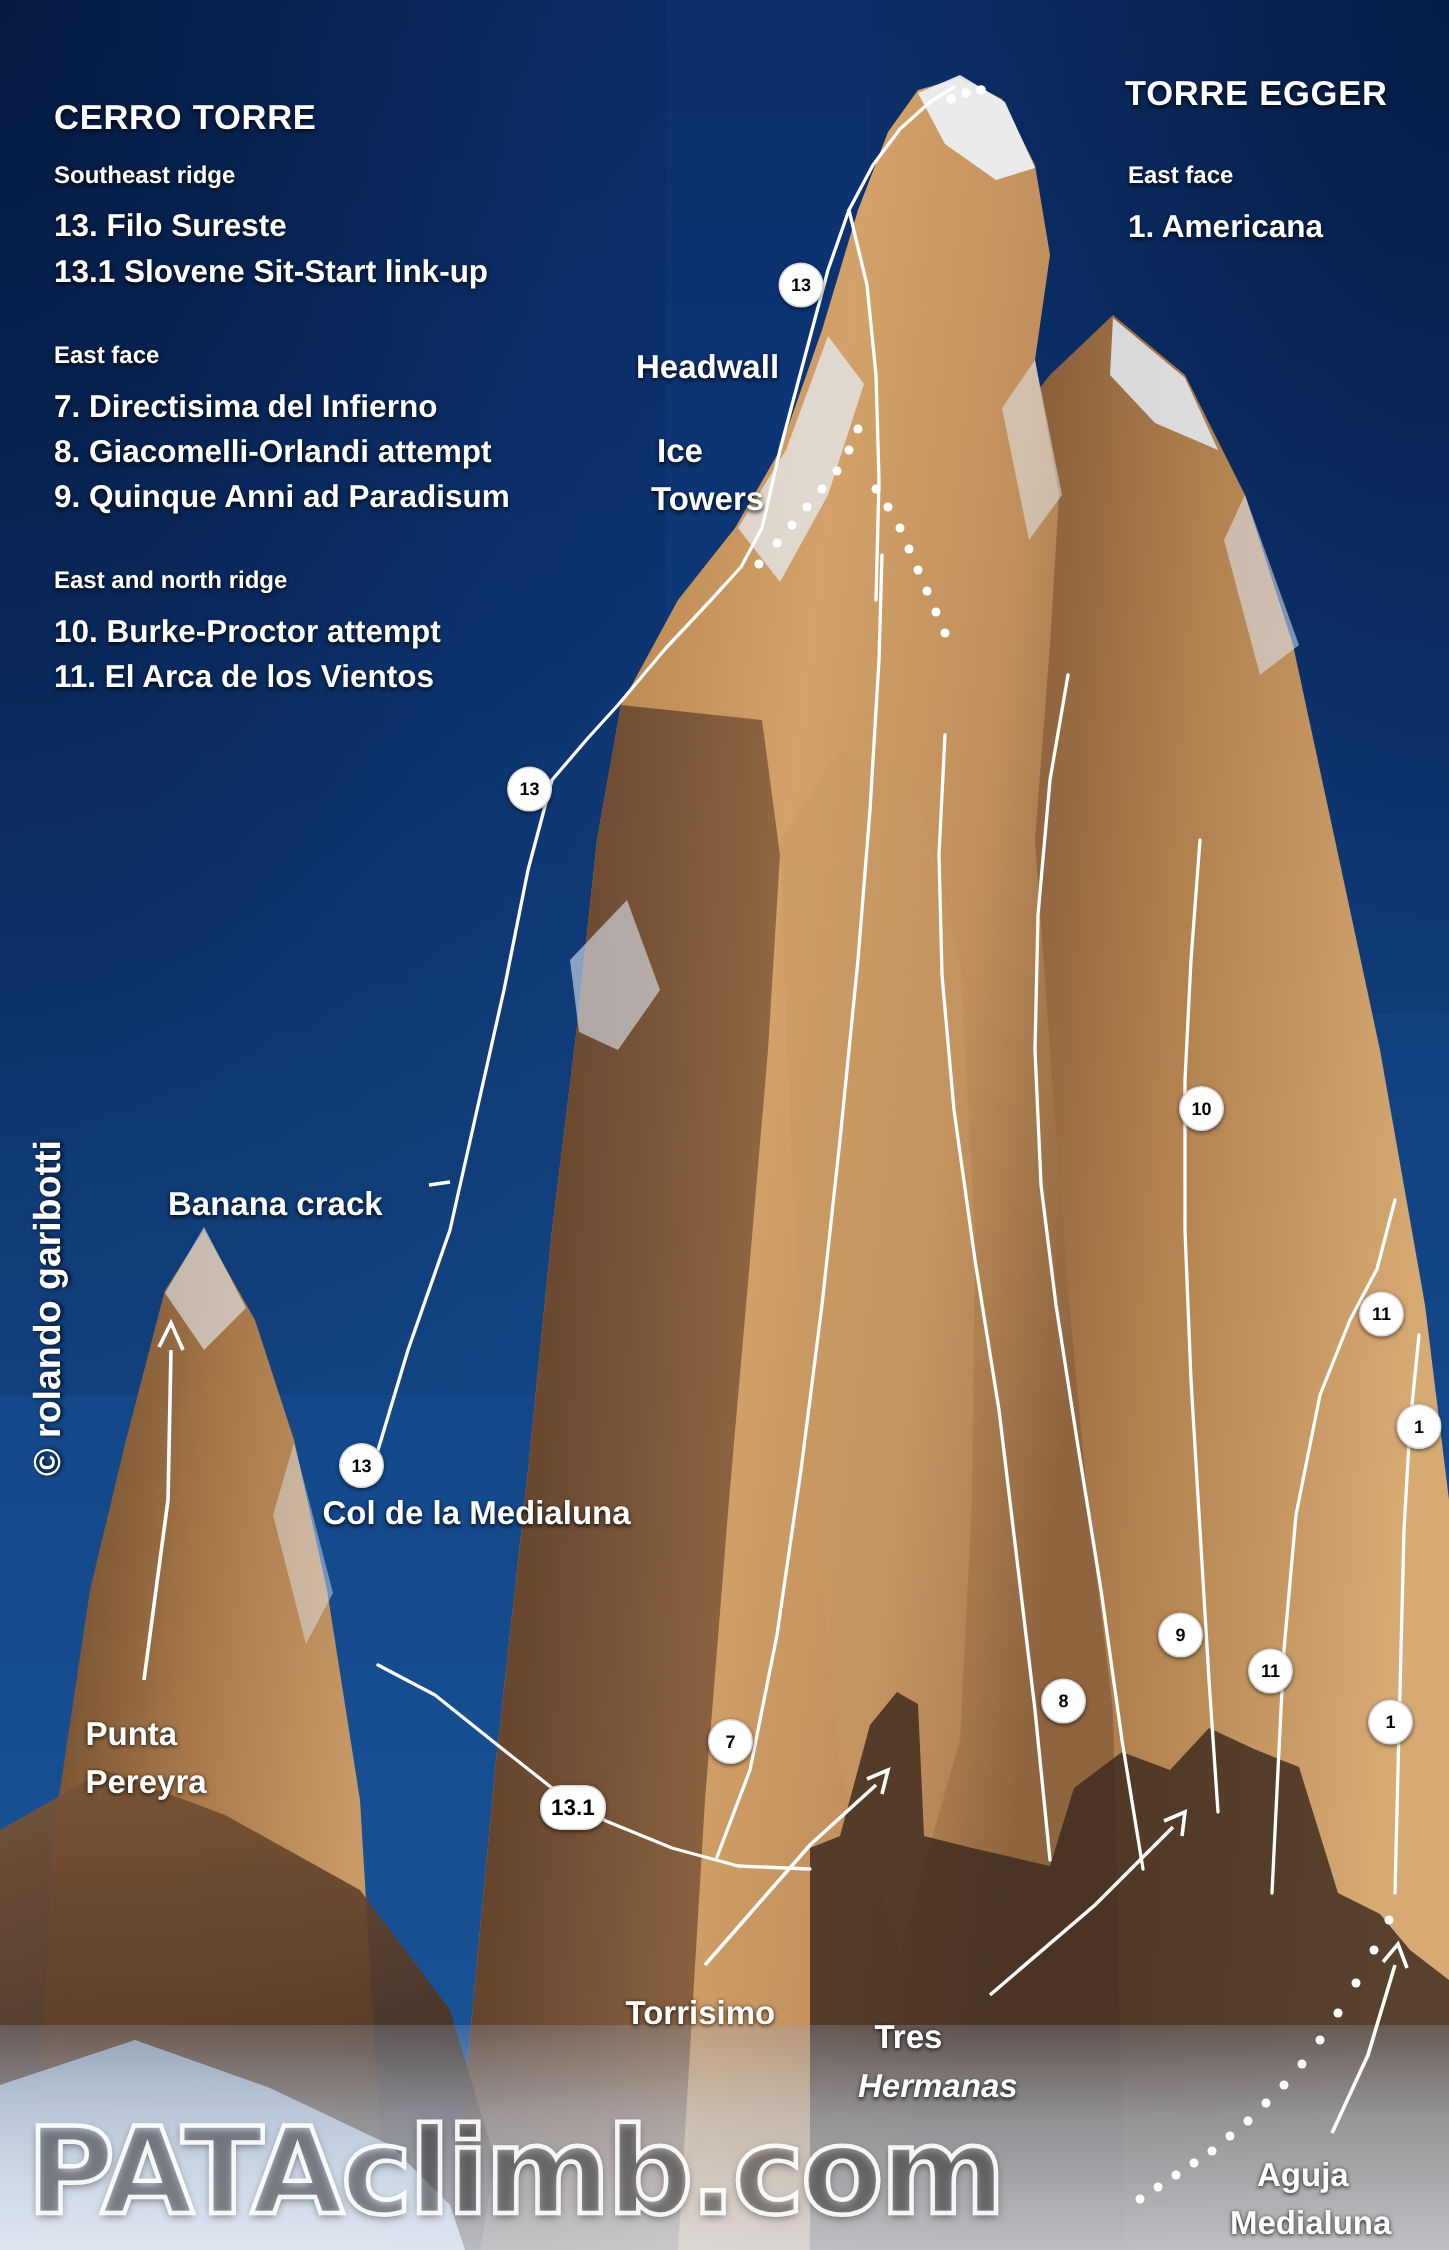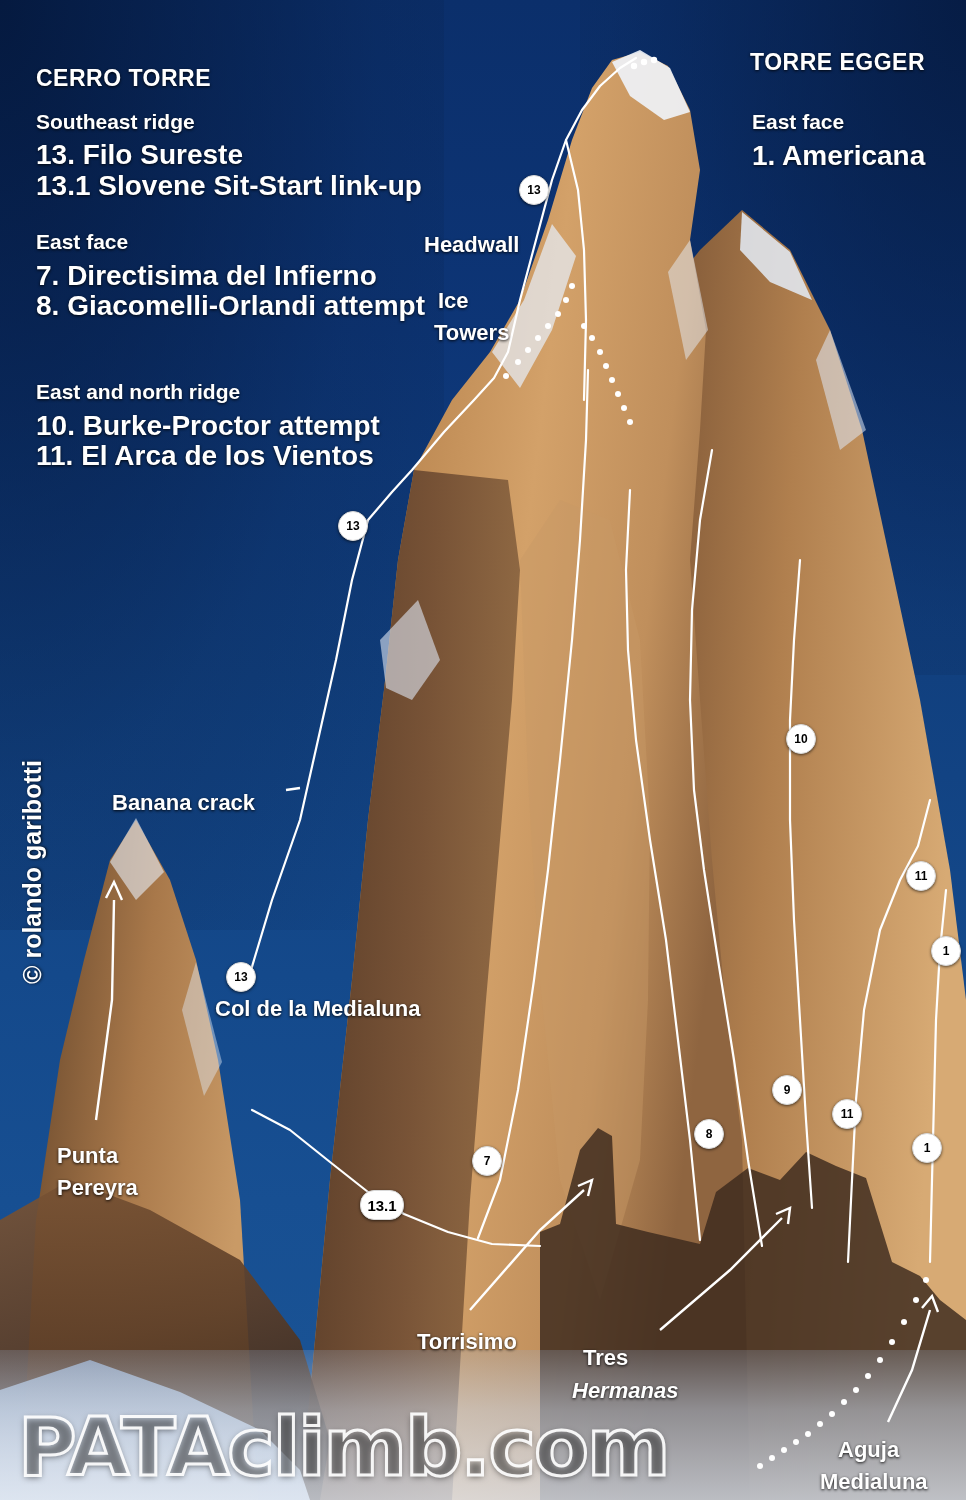--- a/index.html
+++ b/index.html
@@ -53,24 +53,24 @@
     text-shadow: 0 1px 3px rgba(0,0,0,0.85);
     white-space: pre;
     line-height: 1.30;
   }
   .legend-title {
     font-size: 23px;
     letter-spacing: 0.5px;
     margin-top: 20px;
   }
   .legend-head {
+    font-size: 16px;
+  }
+  .legend-line {
     font-size: 21px;
-  }
-  .legend-line {
-    font-size: 28px;
   }
   .label {
     position: absolute;
     color: #ffffff;
     font-weight: bold;
     font-size: 22px;
     text-shadow: 0 1px 3px rgba(0,0,0,0.9);
     white-space: pre;
   }
 
@@ -279,20 +279,21 @@
 
   <div class="legend legend-title" style="left:36px; top:44px;">CERRO TORRE</div>
 
   <div class="legend legend-head" style="left:36px; top:108px;">Southeast ridge</div>
   <div class="legend legend-line" style="left:36px; top:137px;">13. Filo Sureste</div>
   <div class="legend legend-line" style="left:36px; top:168px;">13.1 Slovene Sit-Start link-up</div>
 
   <div class="legend legend-head" style="left:36px; top:228px;">East face</div>
   <div class="legend legend-line" style="left:36px; top:258px;">7. Directisima del Infierno</div>
   <div class="legend legend-line" style="left:36px; top:288px;">8. Giacomelli-Orlandi attempt</div>
+  <div class="legend legend-line" style="left:36px; top:318px;">9. Quinque Anni ad Paradisum</div>
 
   <div class="legend legend-head" style="left:36px; top:378px;">East and north ridge</div>
   <div class="legend legend-line" style="left:36px; top:408px;">10. Burke-Proctor attempt</div>
   <div class="legend legend-line" style="left:36px; top:438px;">11. El Arca de los Vientos</div>
 
   <div class="legend legend-title" style="left:750px; top:28px;">TORRE EGGER</div>
   <div class="legend legend-head" style="left:752px; top:108px;">East face</div>
   <div class="legend legend-line" style="left:752px; top:138px;">1. Americana</div>
 
   <div class="label" style="left:424px; top:232px;">Headwall</div>

